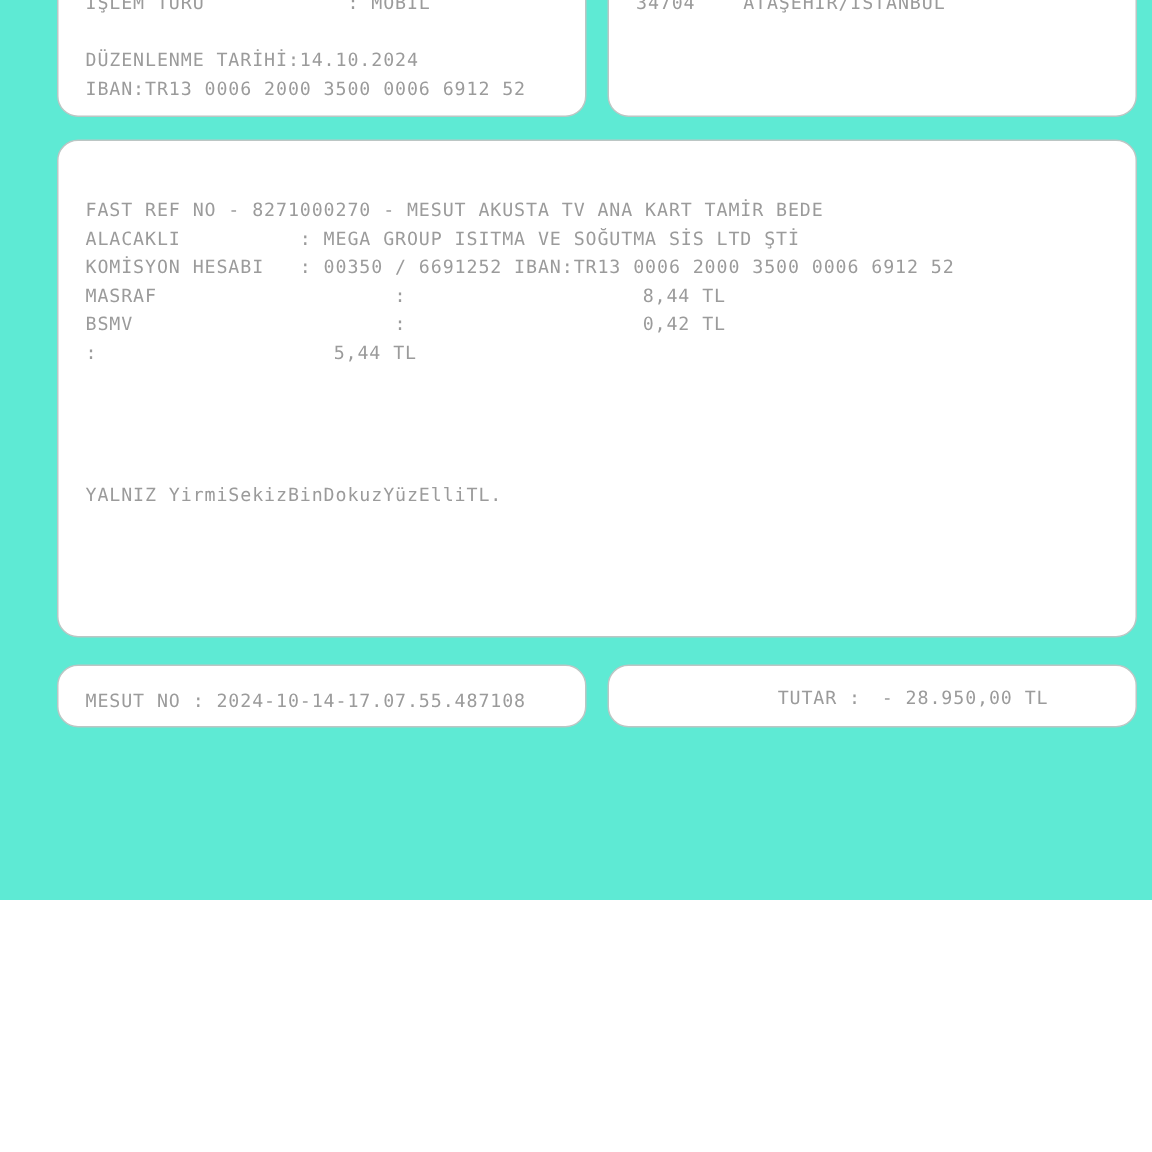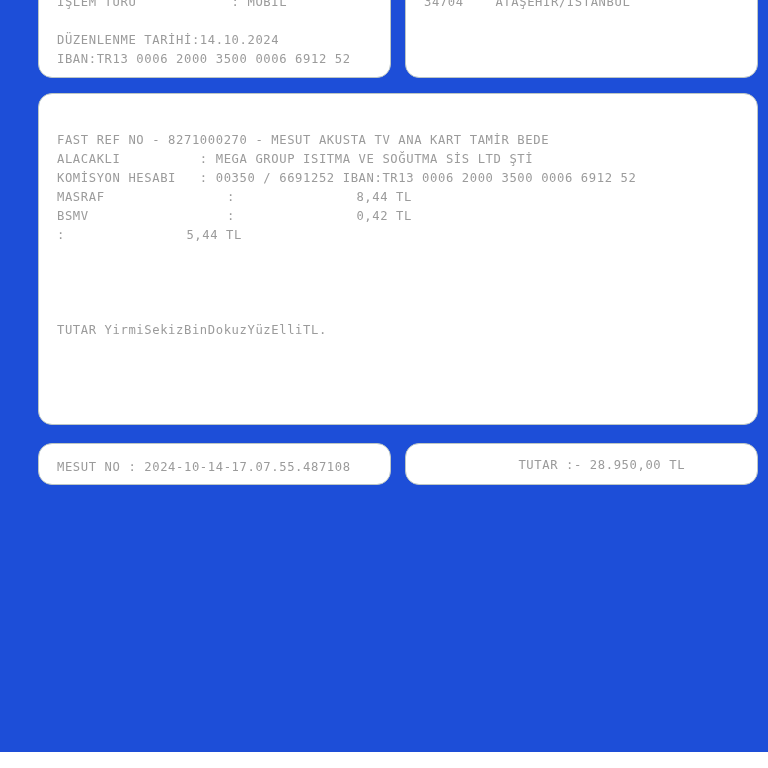--- a/index.html
+++ b/index.html
@@ -12,22 +12,22 @@
   }
 
   body {
     font-family: "DejaVu Sans Mono", "Liberation Mono", monospace;
     -webkit-font-smoothing: antialiased;
   }
 
   #receipt-page {
     position: relative;
     width: 768px;
-    height: 752px;
-    background: #1d4ed8;
+    height: 600px;
+    background: #5eead4;
   }
 
   
   .card {
     position: absolute;
     box-sizing: border-box;
     background: #ffffff;
     border: 1px solid #bcc6c4;
     border-radius: 14px;
   }
@@ -86,20 +86,21 @@
   }
 
   .kv {
     display: block;
     white-space: pre;
   }
 
   .amount-row {
     display: flex;
     white-space: pre;
+    gap: 36px;
   }
   .amount-row .amt-label {
     display: inline-block;
     width: 170px;
     flex: none;
   }
   .amount-row .amt-sep {
     display: inline-block;
     width: 10px;
     flex: none;
@@ -139,21 +140,21 @@
     right: 18px;
     display: flex;
   }
   #tutar-line .tutar-label {
     flex: none;
     width: 150px;
     text-align: right;
   }
   #tutar-line .tutar-value {
     flex: 1 1 auto;
-    text-align: left;
+    text-align: right;
     padding-right: 40px;
   }
 </style>
 </head>
 <body>
 
 <div id="receipt-page">
 
   <div class="card" id="card-sender">
     <div class="card-body" id="sender-lines">
@@ -189,21 +190,21 @@
         <span class="amt-value">0,42 TL</span>
       </div>
 
       <div class="line amount-row">
         <span class="amt-sep">:</span>
         <span class="amt-value">5,44 TL</span>
       </div>
 
       <div id="detail-spacer"></div>
 
-      <div class="line kv">TUTAR YirmiSekizBinDokuzYüzElliTL.</div>
+      <div class="line kv">YALNIZ YirmiSekizBinDokuzYüzElliTL.</div>
 
     </div>
   </div>
 
   <div class="card" id="card-sira">
     <div class="card-body" id="sira-line">
       <span class="line" style="display:inline;">MESUT NO : </span><span class="line" style="display:inline;">2024-10-14-17.07.55.487108</span>
     </div>
   </div>
 

